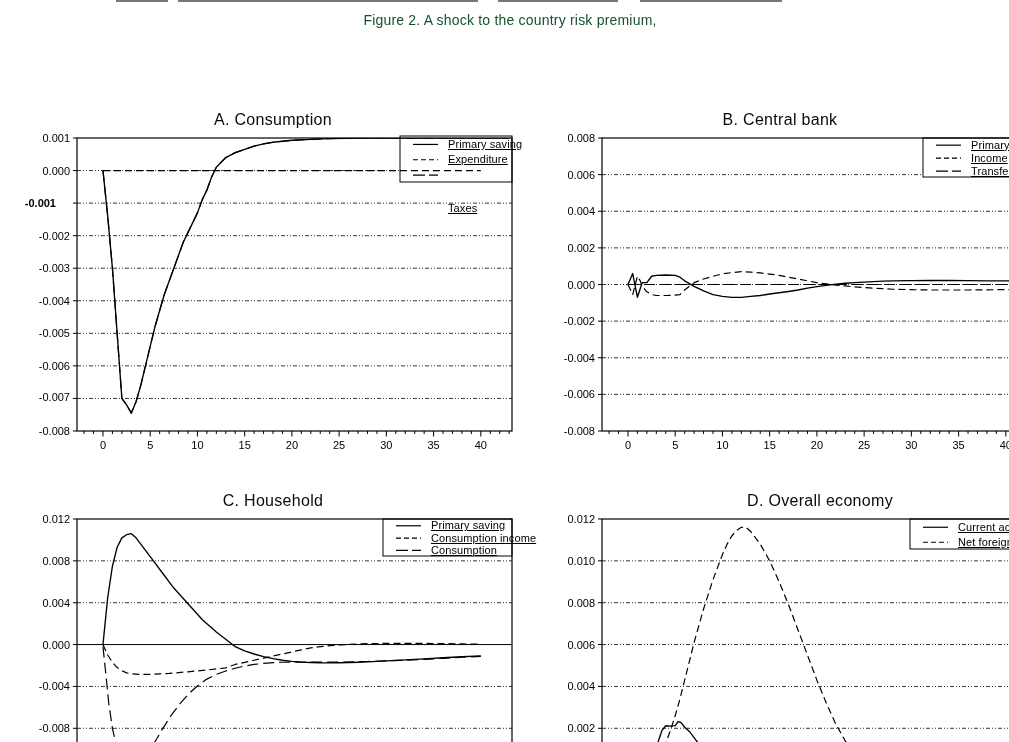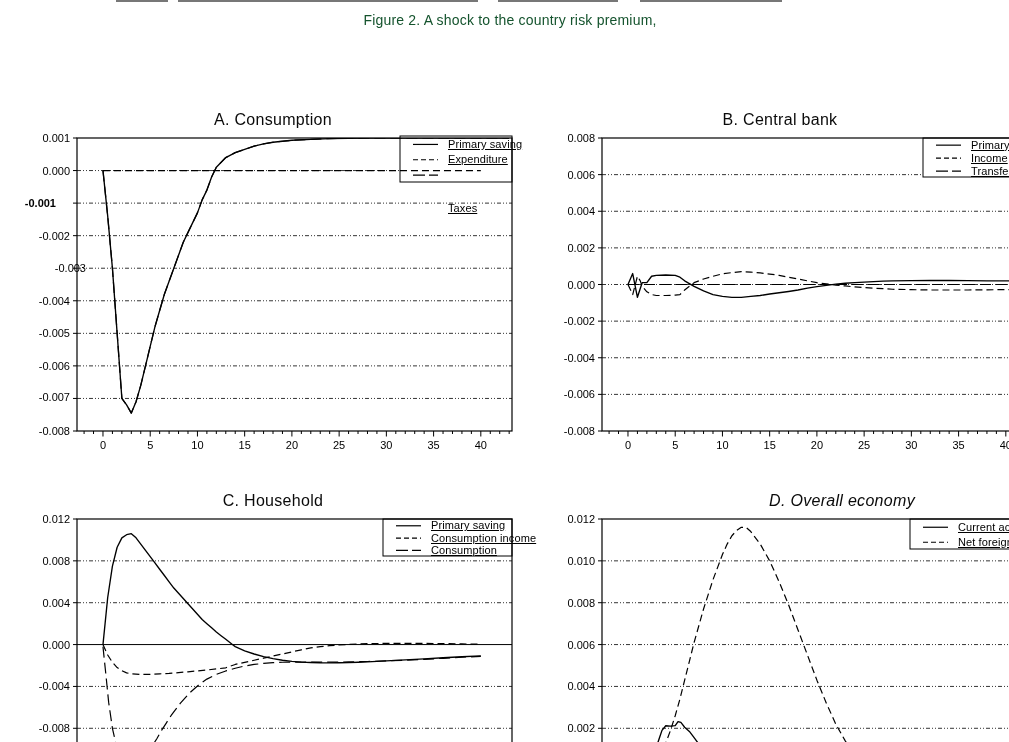--- a/index.html
+++ b/index.html
@@ -345,21 +345,21 @@
         </g>
         <rect x="602" y="519" width="435" height="293" fill="none" stroke="#000" stroke-width="1.2"></rect>
       </g>
     </svg>
 
   <div id="labels">
       <div class="ytick-label" style="left: 26px; top: 132px;">0.001</div>
       <div class="ytick-label" style="left: 26px; top: 164.556px;">0.000</div>
       <div class="ytick-label" style="left: 12px; top: 197.111px; font-weight: bold;">-0.001</div>
       <div class="ytick-label" style="left: 26px; top: 229.667px;">-0.002</div>
-      <div class="ytick-label" style="left: 42px; top: 262.222px; text-align: right;">-0.003</div>
+      <div class="ytick-label" style="left: 26px; top: 262.222px; text-align: right;">-0.003</div>
       <div class="ytick-label" style="left: 26px; top: 294.778px;">-0.004</div>
       <div class="ytick-label" style="left: 26px; top: 327.333px;">-0.005</div>
       <div class="ytick-label" style="left: 26px; top: 359.889px;">-0.006</div>
       <div class="ytick-label" style="left: 26px; top: 391px;">-0.007</div>
       <div class="ytick-label" style="left: 26px; top: 425px;">-0.008</div>
       <div class="xtick-label" style="left: 102.977px; top: 439px;">0</div>
       <div class="xtick-label" style="left: 150.208px; top: 439px;">5</div>
       <div class="xtick-label" style="left: 197.44px; top: 439px;">10</div>
       <div class="xtick-label" style="left: 244.671px; top: 439px;">15</div>
       <div class="xtick-label" style="left: 291.902px; top: 439px;">20</div>
@@ -404,15 +404,15 @@
       <div class="legend-label" style="left: 431px; top: 545.95px;">Consumption</div>
       <div class="panel-title" style="left: 273px; top: 492px;">C. Household</div>
       <div class="ytick-label" style="left: 551px; top: 513px;">0.012</div>
       <div class="ytick-label" style="left: 551px; top: 554.857px;">0.010</div>
       <div class="ytick-label" style="left: 551px; top: 596.714px;">0.008</div>
       <div class="ytick-label" style="left: 551px; top: 638.571px;">0.006</div>
       <div class="ytick-label" style="left: 551px; top: 680.429px;">0.004</div>
       <div class="ytick-label" style="left: 551px; top: 722.286px;">0.002</div>
       <div class="legend-label" style="left: 958px; top: 522.75px;">Current account</div>
       <div class="legend-label" style="left: 958px; top: 537.75px;">Net foreign assets</div>
-      <div class="panel-title" style="left: 842px; top: 492px; font-style: italic;">D. Overall economy</div>
+      <div class="panel-title" style="left: 820px; top: 492px;">D. Overall economy</div>
     </div>
 </div>
 
 </body></html>

